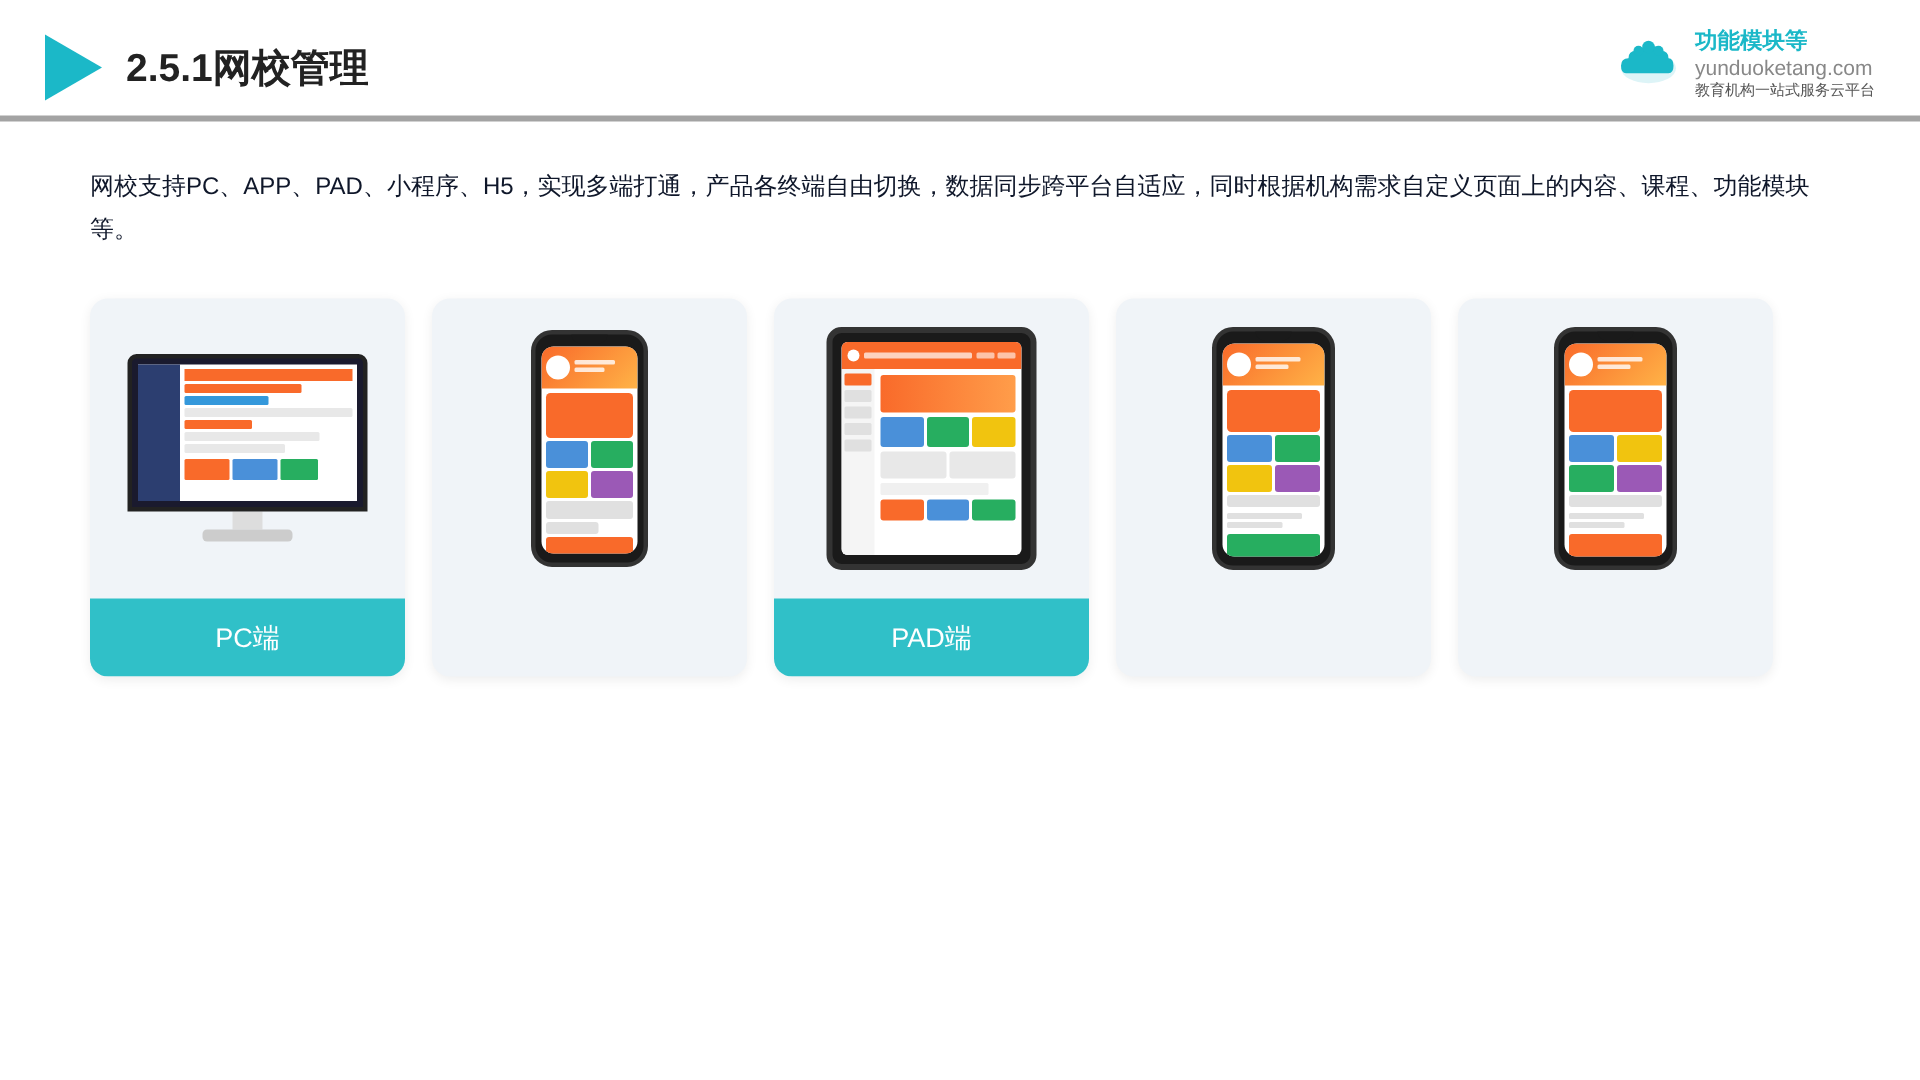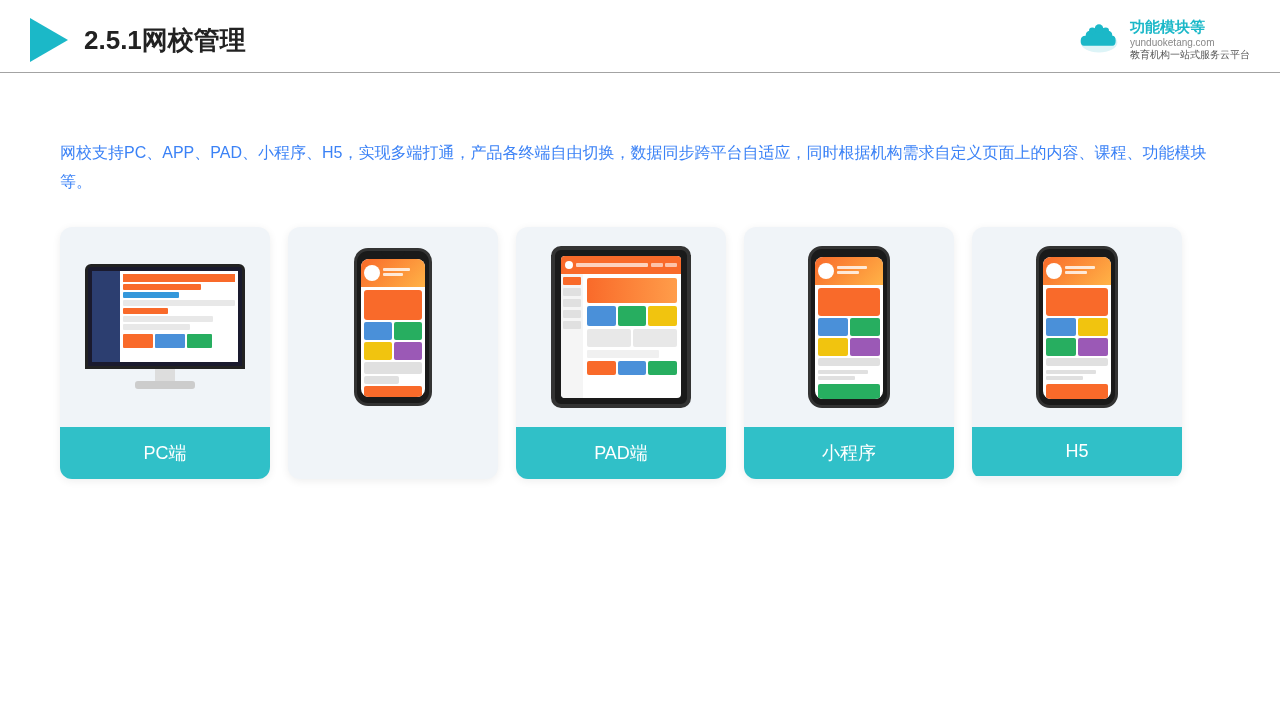--- a/index.html
+++ b/index.html
@@ -10,21 +10,21 @@
       font-family: 'Microsoft YaHei', 'PingFang SC', sans-serif;
       overflow: hidden;
     }
 
     
     .header {
       display: flex;
       align-items: flex-end;
       justify-content: space-between;
       padding: 18px 30px 10px 30px;
-      border-bottom: 1px solid #a3a3a3;
+      border-bottom: 4px solid #a3a3a3;
     }
     .header-left {
       display: flex;
       align-items: center;
       gap: 16px;
     }
     .logo-triangle {
       width: 0;
       height: 0;
       border-top: 22px solid transparent;
@@ -49,38 +49,37 @@
     .cloud-icon-svg {
       width: 50px;
       height: 36px;
     }
     .brand-name {
       font-size: 15px;
       color: #1bb8c8;
       font-weight: bold;
     }
     .brand-url {
-      font-size: 10px;
+      font-size: 14px;
       color: #888;
     }
     .brand-slogan {
       font-size: 10px;
       color: #555;
     }
 
     
     .content {
       padding: 30px 60px 20px 60px;
     }
     .description {
       font-size: 16px;
-      color: #3b82f6;
+      color: #0f172a;
       line-height: 1.8;
       margin-bottom: 30px;
-      margin-top: 36px;
     }
 
     
     .cards-grid {
       display: flex;
       gap: 18px;
       justify-content: flex-start;
       margin-top: 10px;
     }
     .card {
@@ -516,21 +515,20 @@
                 <div style="height:4px;background:#e0e0e0;border-radius:1px;width:80%"></div>
                 <div style="height:4px;background:#e0e0e0;border-radius:1px;width:60%"></div>
               </div>
               <div class="phone-content-row">
                 <div class="phone-block green" style="height:16px"></div>
               </div>
             </div>
           </div>
         </div>
       </div>
-      <div class="card-label">小程序</div>
     </div>
 
     <div class="card">
       <div class="card-image-area">
         <div class="phone-mockup phone-mini" style="width:82px;height:162px;">
           <div class="phone-notch"></div>
           <div class="phone-screen">
             <div class="phone-screen-top">
               <div class="phone-avatar"></div>
               <div class="phone-text-block">
@@ -557,17 +555,16 @@
                 <div style="height:4px;background:#e0e0e0;border-radius:1px;width:80%"></div>
                 <div style="height:4px;background:#e0e0e0;border-radius:1px;width:60%"></div>
               </div>
               <div class="phone-content-row">
                 <div class="phone-block orange" style="height:16px"></div>
               </div>
             </div>
           </div>
         </div>
       </div>
-      <div class="card-label">H5</div>
     </div>
 
   </div>
 </div>
 
 </body></html>

